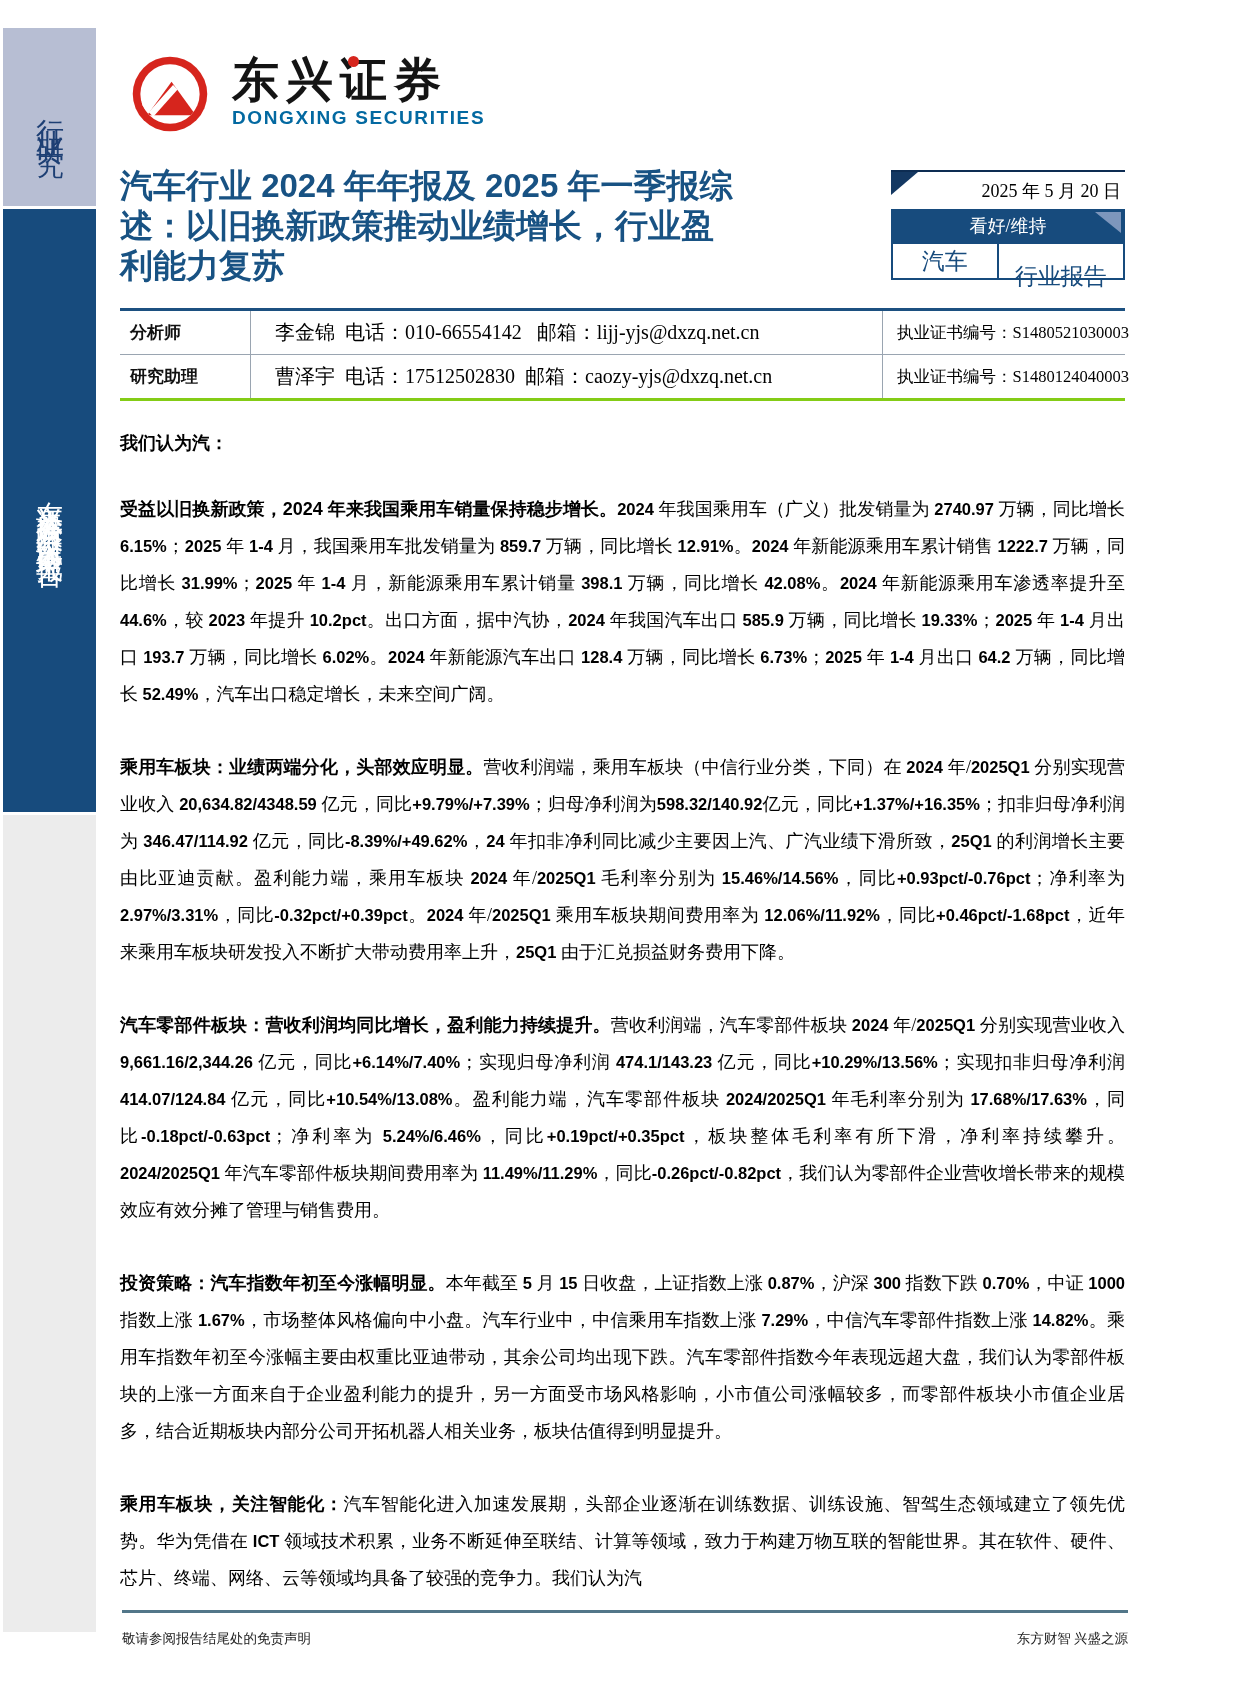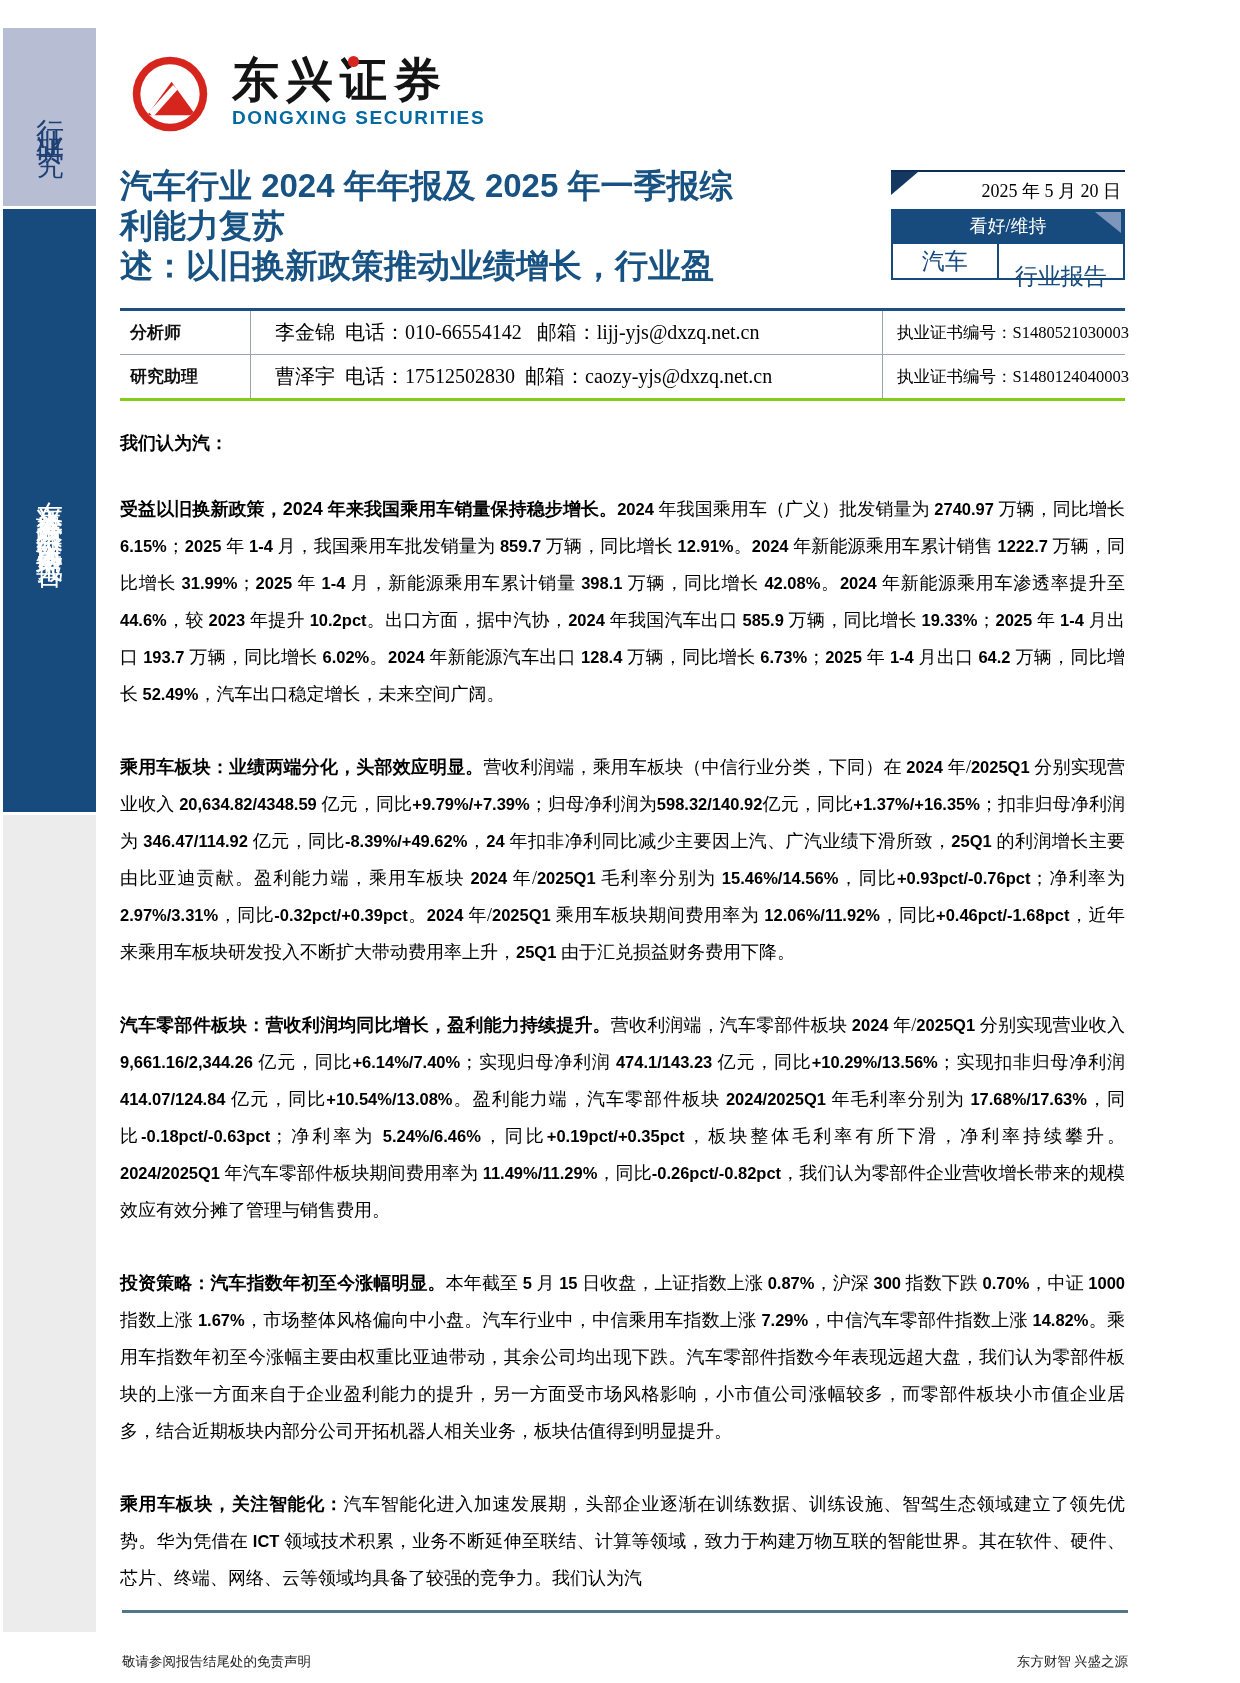--- a/index.html
+++ b/index.html
@@ -59,21 +59,21 @@
 
   
   .summary-label { margin-top:30px; font-size:18px; font-weight:bold; color:#000; }
   .para { margin-top:36px; font-size:18px; line-height:37px; text-align:justify; color:#000; }
   .para .lead { font-family:"Liberation Sans", sans-serif; font-weight:bold; }
   .num { font-family:"Liberation Sans", sans-serif; font-weight:bold; font-size:16.5px; }
 
   
   .footer-line { position:absolute; left:122px; width:1006px; top:1610px; height:3px; background:#527689; }
   .footer-text { position:absolute; left:122px; top:1630px; width:1006px; display:flex;
-                 justify-content:space-between; font-size:13.5px; color:#222;margin-top:23px; }
+                 justify-content:space-between; font-size:13.5px; color:#222; }
 </style>
 </head>
 <body>
 
 <div class="page">
 
   <div class="side-top">
     <span>行业研究</span>
   </div>
   <div class="side-mid">
@@ -103,22 +103,22 @@
           <span>东兴证券</span>
           <span class="logo-dot"></span>
         </div>
         <div class="logo-en">DONGXING SECURITIES</div>
       </div>
     </div>
 
     <div class="title-row">
       <h1 class="title">
         <div>汽车行业 2024 年年报及 2025 年一季报综</div>
+        <div>述：以旧换新政策推动业绩增长，行业盈</div>
         <div>利能力复苏</div>
-        <div>述：以旧换新政策推动业绩增长，行业盈</div>
       </h1>
       <div class="info-box">
         <div class="date-row">
           <span class="tri-dark"></span>
           <span>2025 年 5 月 20 日</span>
         </div>
         <div class="rating-row">
           <span>看好/维持</span>
           <span class="tri-light"></span>
         </div>

